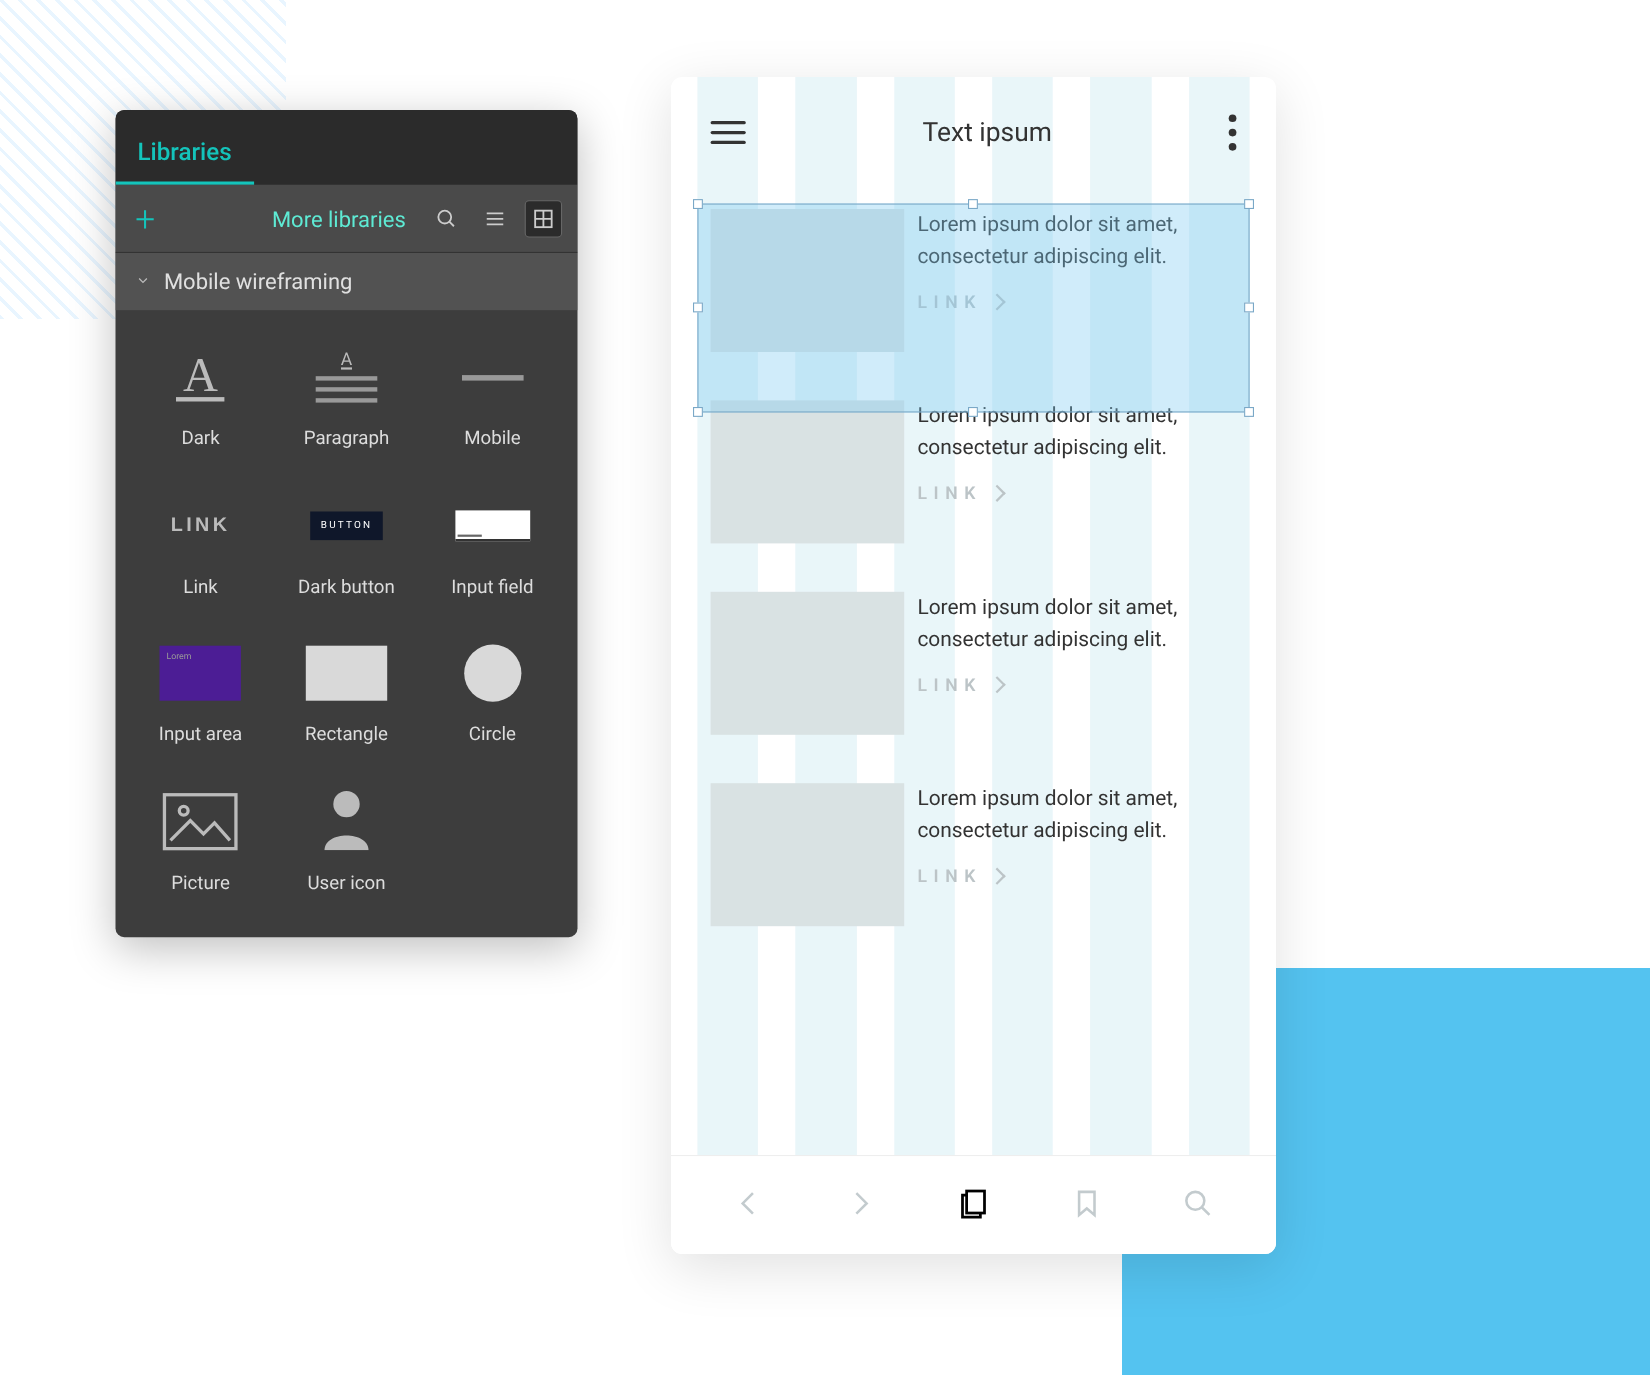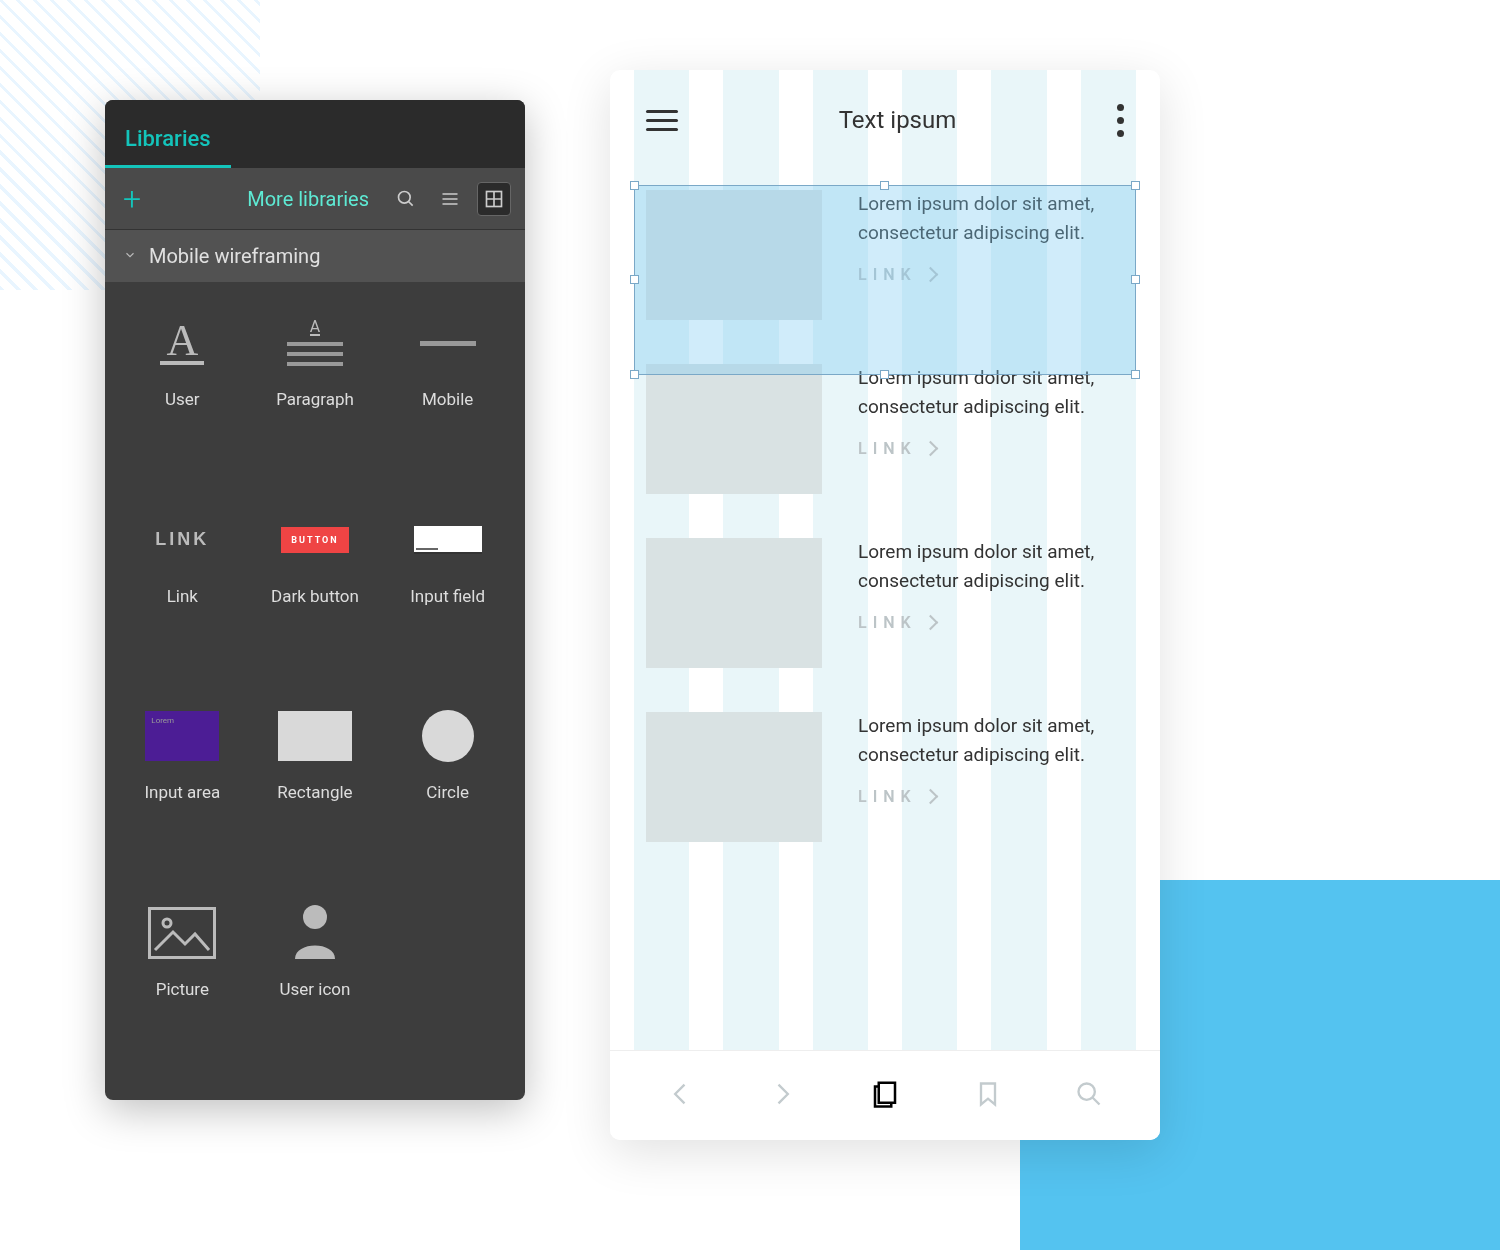--- a/index.html
+++ b/index.html
@@ -26,21 +26,21 @@
     right: 0; bottom: 0;
     width: 480px; height: 370px;
     background: #54c3f0;
     z-index: 0;
   }
 
   
   .panel-libs {
     position: absolute;
     left: 105px; top: 100px;
-    width: 420px; height: 1000px;
+    width: 420px; height: 752px;
     background: #3d3d3d;
     border-radius: 8px;
     box-shadow: 0 10px 40px rgba(0,0,0,0.25);
     z-index: 2;
     display: flex;
     flex-direction: column;
     color: #ddd;
     overflow: hidden;
   }
   .panel-topbar {
@@ -133,21 +133,21 @@
   
   .pv-text { font-family: Georgia, serif; font-size: 44px; color: #bbb; border-bottom: 4px solid #bbb; padding: 0 6px; line-height: 0.9; }
   .pv-para { display: flex; flex-direction: column; gap: 6px; align-items: center; }
   .pv-para .a { font-size: 16px; color: #bbb; border-bottom: 2px solid #bbb; line-height: 0.9; }
   .pv-para .line { width: 56px; height: 4px; background: #999; }
   .pv-title { display: flex; flex-direction: column; gap: 7px; align-items: flex-start; width: 56px;}
   .pv-title .l1 { width: 56px; height: 5px; background: #999; }
   .pv-subtitle-l2 { width: 40px; height: 4px; background: #999; }
 
   .pv-link { font-family: Arial Black, sans-serif; font-weight: 900; color: #bbb; letter-spacing: 3px; font-size: 18px;}
-  .pv-button { background: #ef4444; color: #fff; font-size: 9px; font-weight: 700; letter-spacing: 2px; padding: 8px 10px; }
+  .pv-button { background: #0f172a; color: #fff; font-size: 9px; font-weight: 400; letter-spacing: 2px; padding: 8px 10px; }
   .pv-input { width: 68px; height: 28px; background: #fff; border-bottom: 2px solid #333; display:flex; align-items:flex-end; padding:2px;}
   .pv-input .bar { width: 22px; height: 2px; background:#666; }
   .pv-inputarea { width: 74px; height: 50px; background: #4c1d95; padding: 5px 6px; font-size: 8px; color: #999; }
   .pv-rect { width: 74px; height: 50px; background: #d9d9d9; }
   .pv-circle { width: 52px; height: 52px; border-radius: 50%; background: #d9d9d9; }
   .pv-picture { width: 68px; height: 52px; border: 3px solid #bbb; }
   .pv-user svg { fill: #bbb; }
 
   
   .canvas-wrap {
@@ -183,21 +183,21 @@
   .m-title { font-size: 24px; color: #333; }
   .hamburger, .dots { cursor: pointer; }
   .hamburger { display: flex; flex-direction: column; gap: 6px; }
   .hamburger span { display: block; width: 32px; height: 3px; background: #333; border-radius: 2px; }
   .dots { display: flex; flex-direction: column; gap: 6px; }
   .dots span { width: 7px; height: 7px; border-radius: 50%; background: #333; }
 
   .m-list { position: relative; }
   .m-card {
     display: flex;
-    gap: 36px;
+    gap: 12px;
     padding: 20px 36px 24px 36px;
   }
   .m-thumb { width: 176px; height: 130px; background: #d9e2e3; flex-shrink: 0; }
   .m-text { flex: 1; display: flex; flex-direction: column; gap: 18px; }
   .m-desc { color: #333; font-size: 19px; line-height: 1.5; }
   .m-link { color: #bcc4c7; letter-spacing: 6px; font-size: 16px; font-weight: 600; display: flex; align-items: center; gap: 8px;}
   .m-link::after {
     content: ""; width: 9px; height: 9px;
     border-top: 2px solid #bcc4c7; border-right: 2px solid #bcc4c7;
     transform: rotate(45deg);
@@ -279,21 +279,21 @@
     </span>
     <span>Mobile wireframing</span>
   </div>
 
   <div class="widget-grid">
 
     <div class="widget-cell">
       <div class="widget-preview">
           <span class="pv-text">A</span>
         </div>
-      <div class="widget-label">User</div>
+      <div class="widget-label">Dark</div>
     </div>
 
     <div class="widget-cell">
       <div class="widget-preview">
         <div class="pv-para">
           <span class="a">A</span>
           <span class="line"></span>
             <span class="line"></span>
             <span class="line"></span>
         </div>

